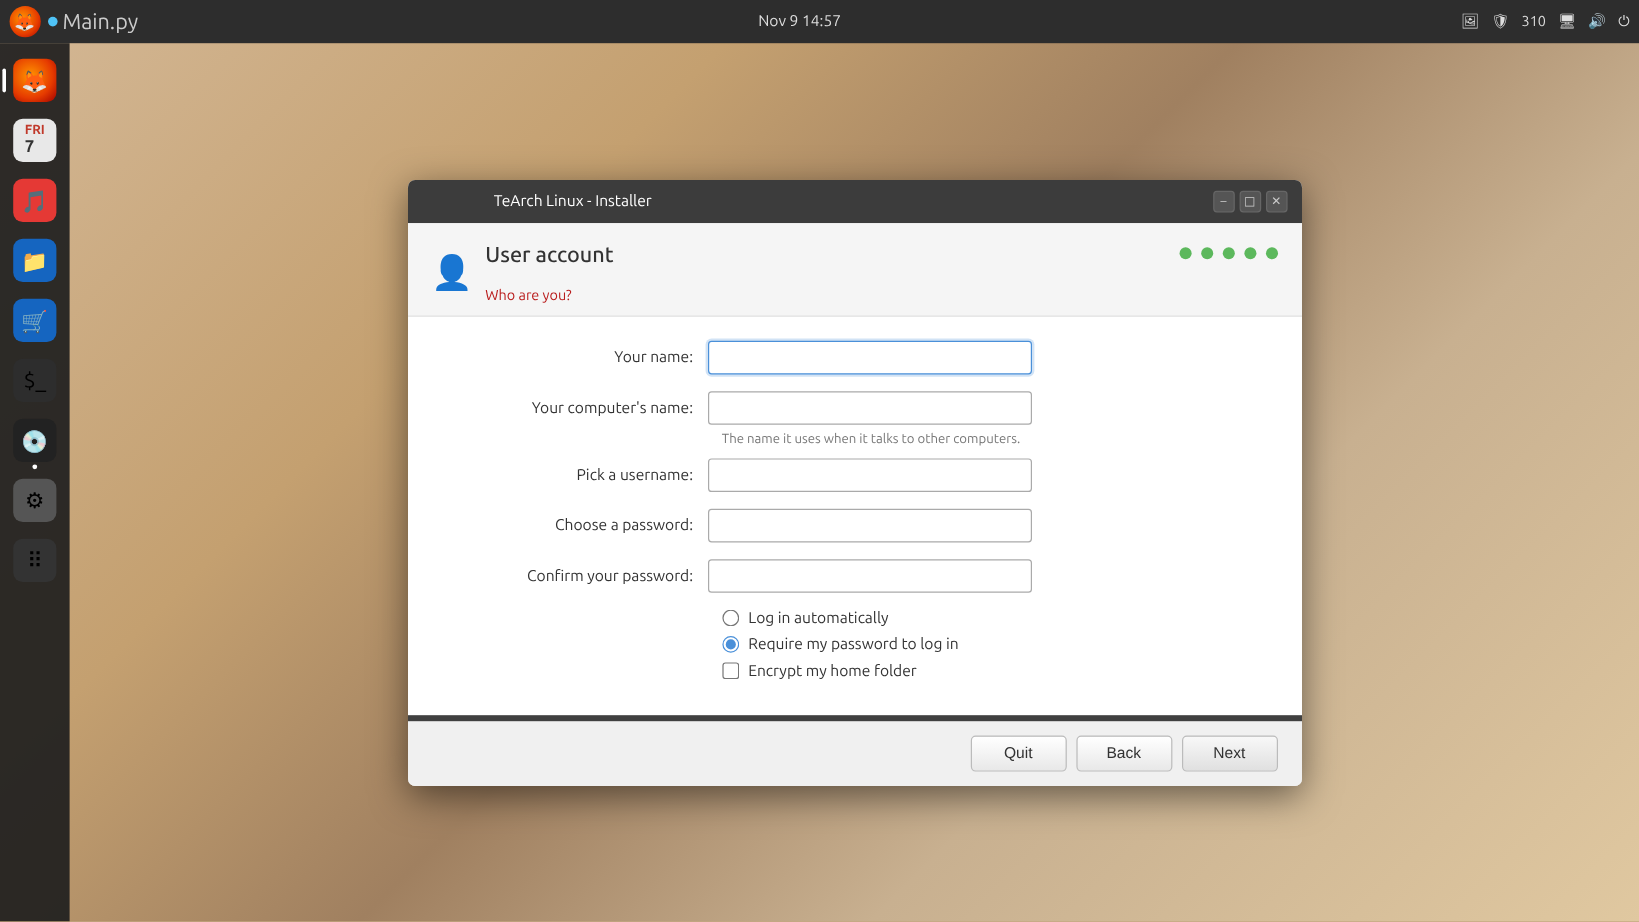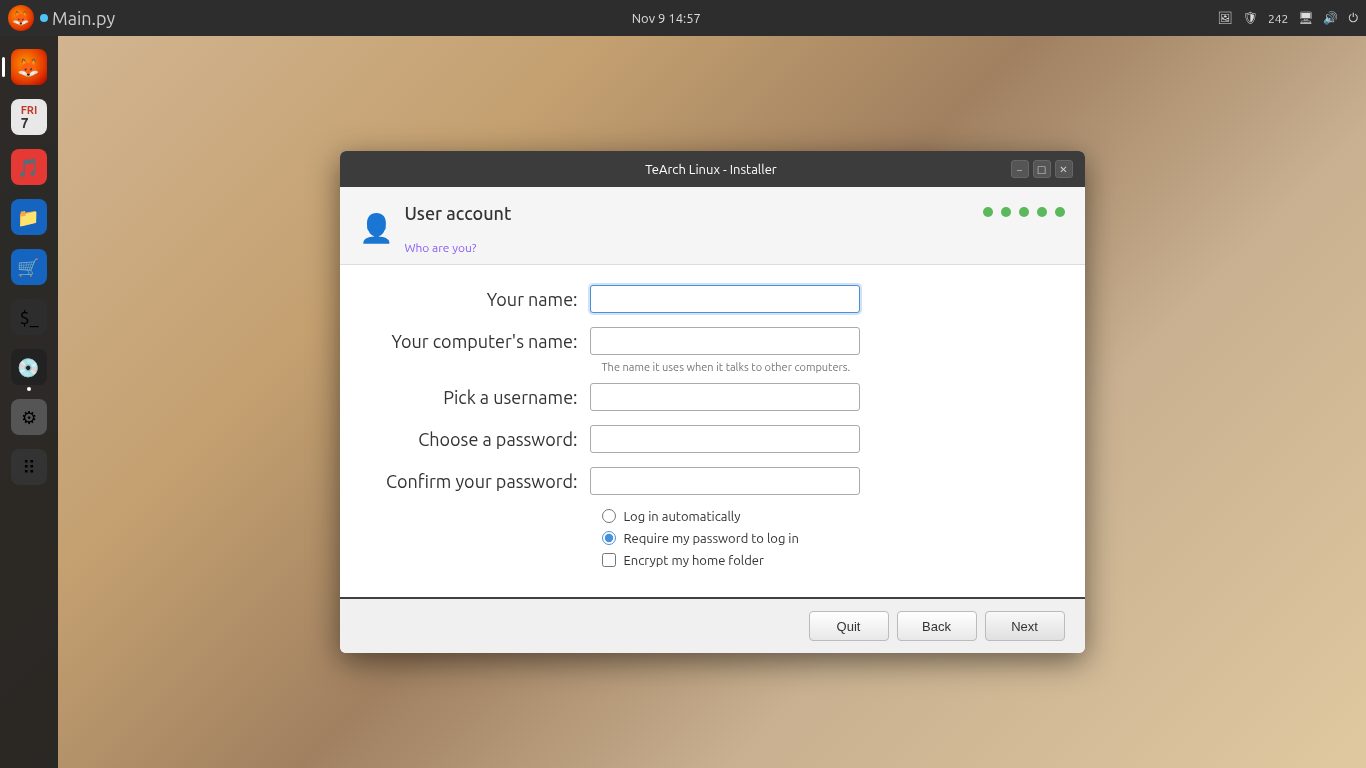--- a/index.html
+++ b/index.html
@@ -164,21 +164,21 @@
       display: flex;
       align-items: center;
       justify-content: space-between;
       height: 36px;
     }
 
     .dialog-title {
       font-size: 13px;
       font-weight: 400;
       flex: 1;
-      text-align: center;
+      text-align: left;
     }
 
     .titlebar-controls {
       display: flex;
       gap: 4px;
     }
 
     .titlebar-btn {
       width: 18px;
       height: 18px;
@@ -215,21 +215,21 @@
     }
 
     .dialog-header-text h2 {
       font-size: 18px;
       font-weight: 500;
       color: #333;
     }
 
     .dialog-header-text p {
       font-size: 12px;
-      color: #8b5cf6;
+      color: #b91c1c;
       margin-top: 18px;
     }
 
     .progress-dots {
       display: flex;
       gap: 8px;
       align-items: center;
       padding-top: 4px;
     }
 
@@ -249,21 +249,21 @@
       display: flex;
       align-items: center;
       margin-bottom: 14px;
     }
 
     .form-label {
       text-align: right;
       width: 220px;
       padding-right: 12px;
       color: #333;
-      font-size: 18px;
+      font-size: 13px;
       flex-shrink: 0;
     }
 
     .form-input {
       width: 270px;
       height: 28px;
       border: 1px solid #aaa;
       border-radius: 3px;
       padding: 0 6px;
       font-size: 13px;
@@ -315,21 +315,21 @@
     .checkbox-row input[type="checkbox"] {
       cursor: pointer;
       width: 14px;
       height: 14px;
     }
 
     
     .dialog-footer {
       padding: 12px 20px;
       background: #f0f0f0;
-      border-top: 2px solid #404040;
+      border-top: 5px solid #404040;
       display: flex;
       justify-content: flex-end;
       gap: 8px;
     }
 
     .btn {
       min-width: 80px;
       height: 30px;
       padding: 0 16px;
       border-radius: 4px;
@@ -368,21 +368,21 @@
       <div class="main-py-dot"></div>
       <span>Main.py</span>
     </div>
   </div>
   <div class="topbar-center">
     <span>Nov 9  14:57</span>
   </div>
   <div class="topbar-right">
     <span>🖼</span>
     <span>🛡</span>
-    <span>242</span>
+    <span>310</span>
     <span>🖥</span>
     <span>🔊</span>
     <span>⏻</span>
   </div>
 </div>
 
 <div class="sidebar">
   <div class="sidebar-item active">
     <div class="icon-circle" style="background: radial-gradient(circle at 40% 40%, #ff9500, #e63b00 60%, #a00000 100%);">🦊</div>
   </div>

